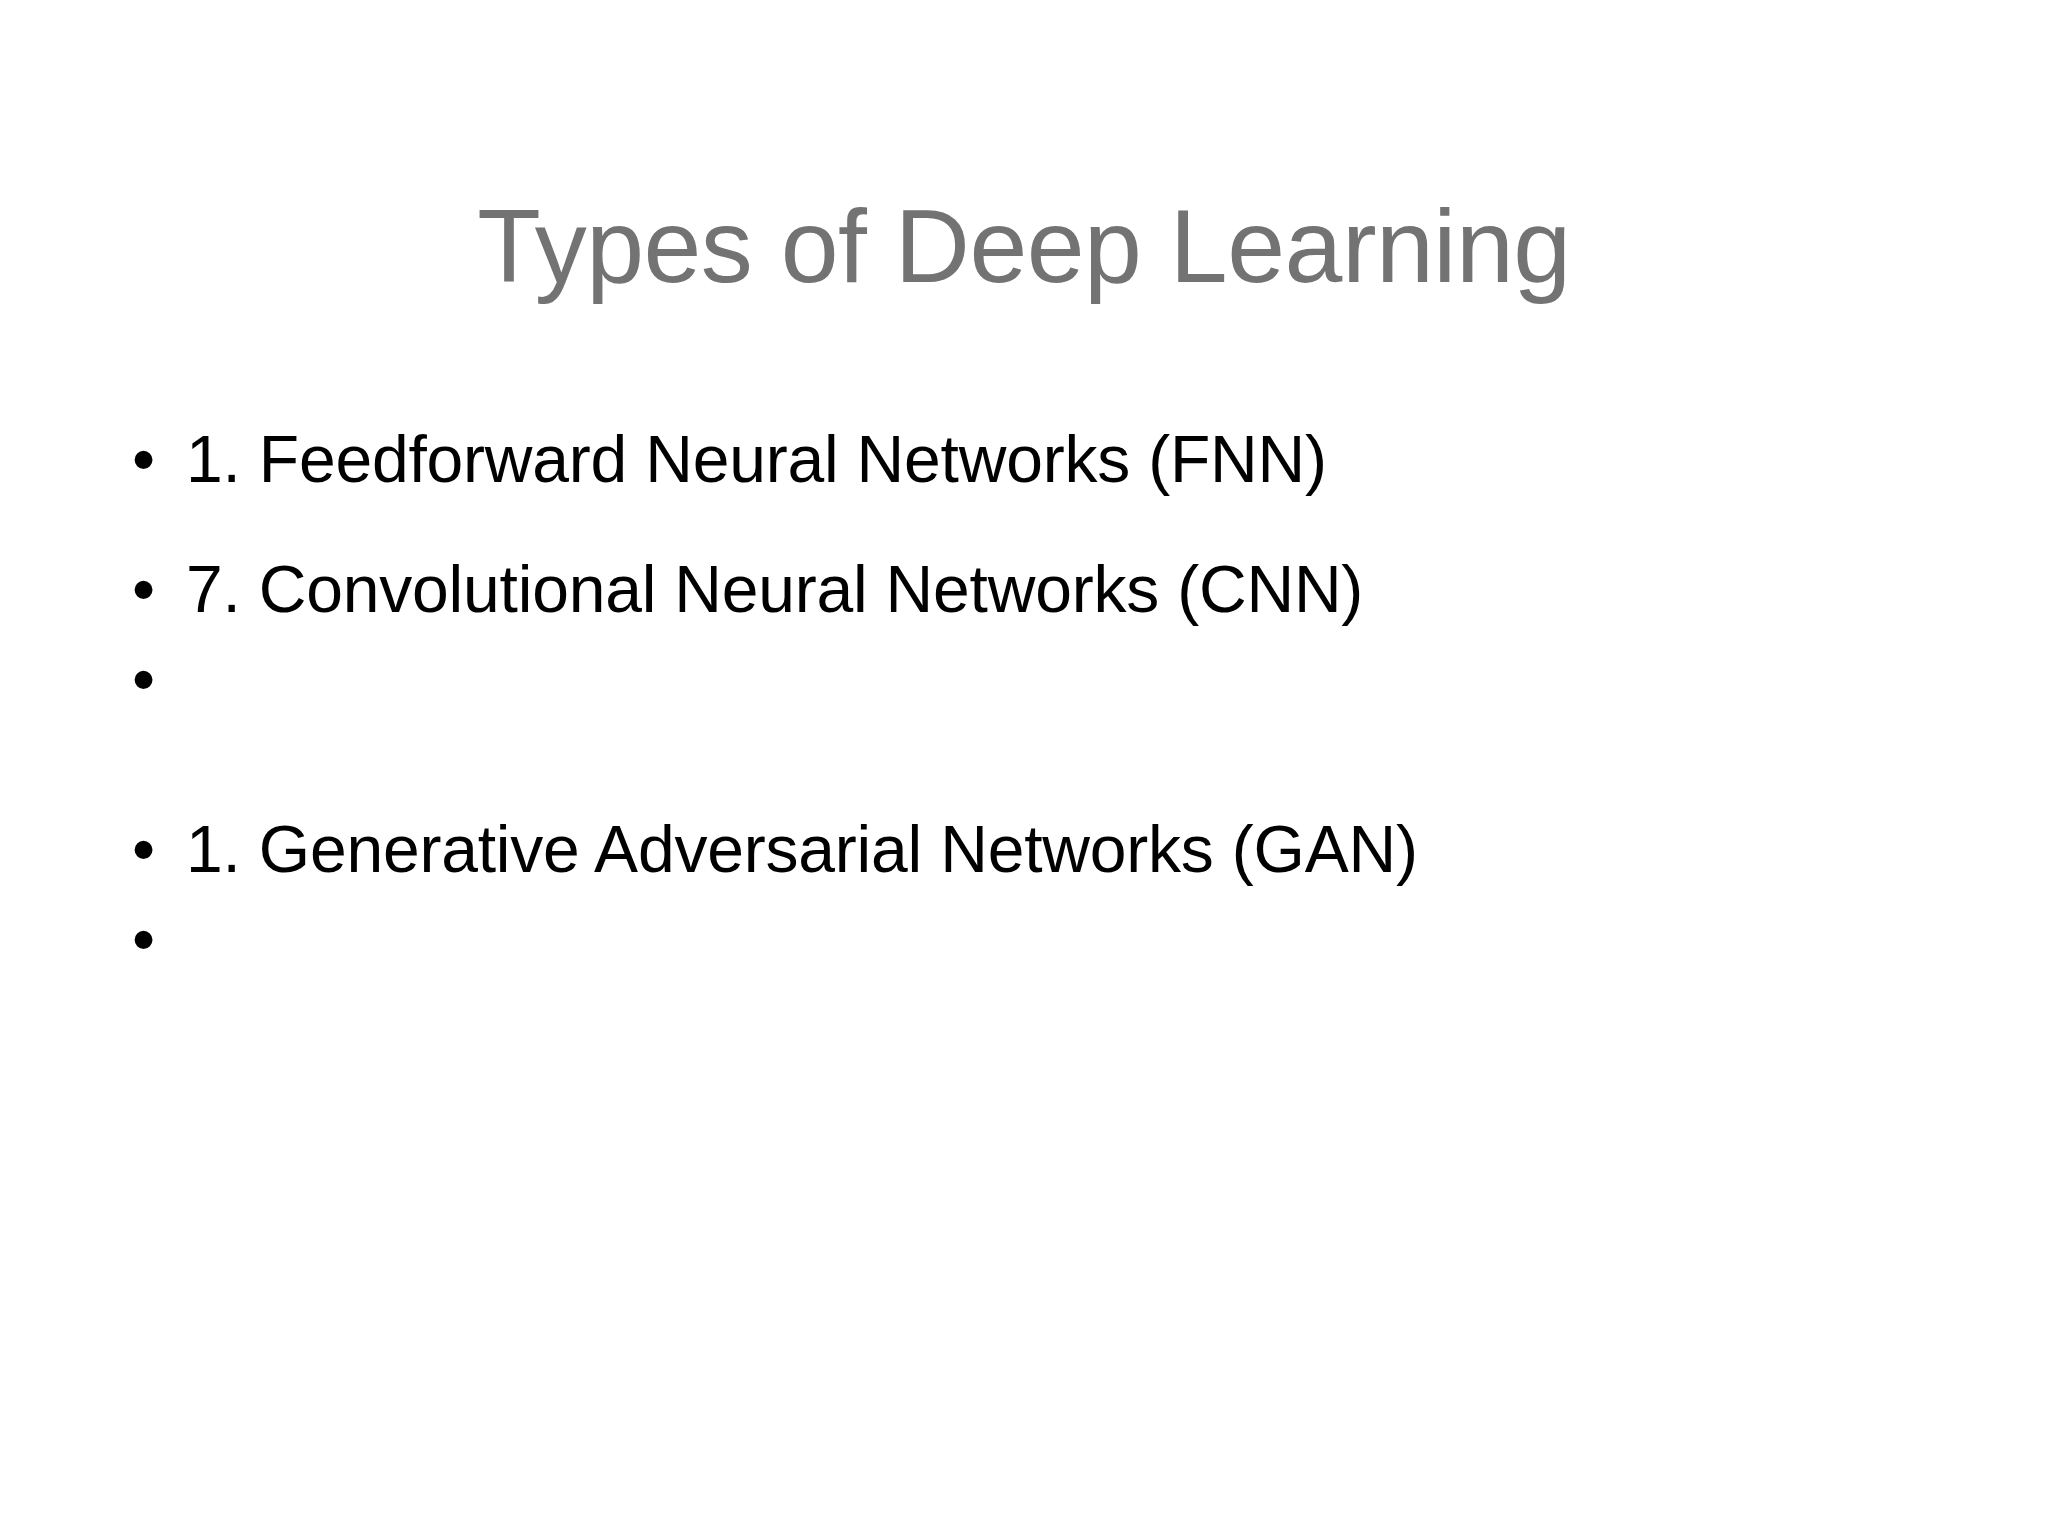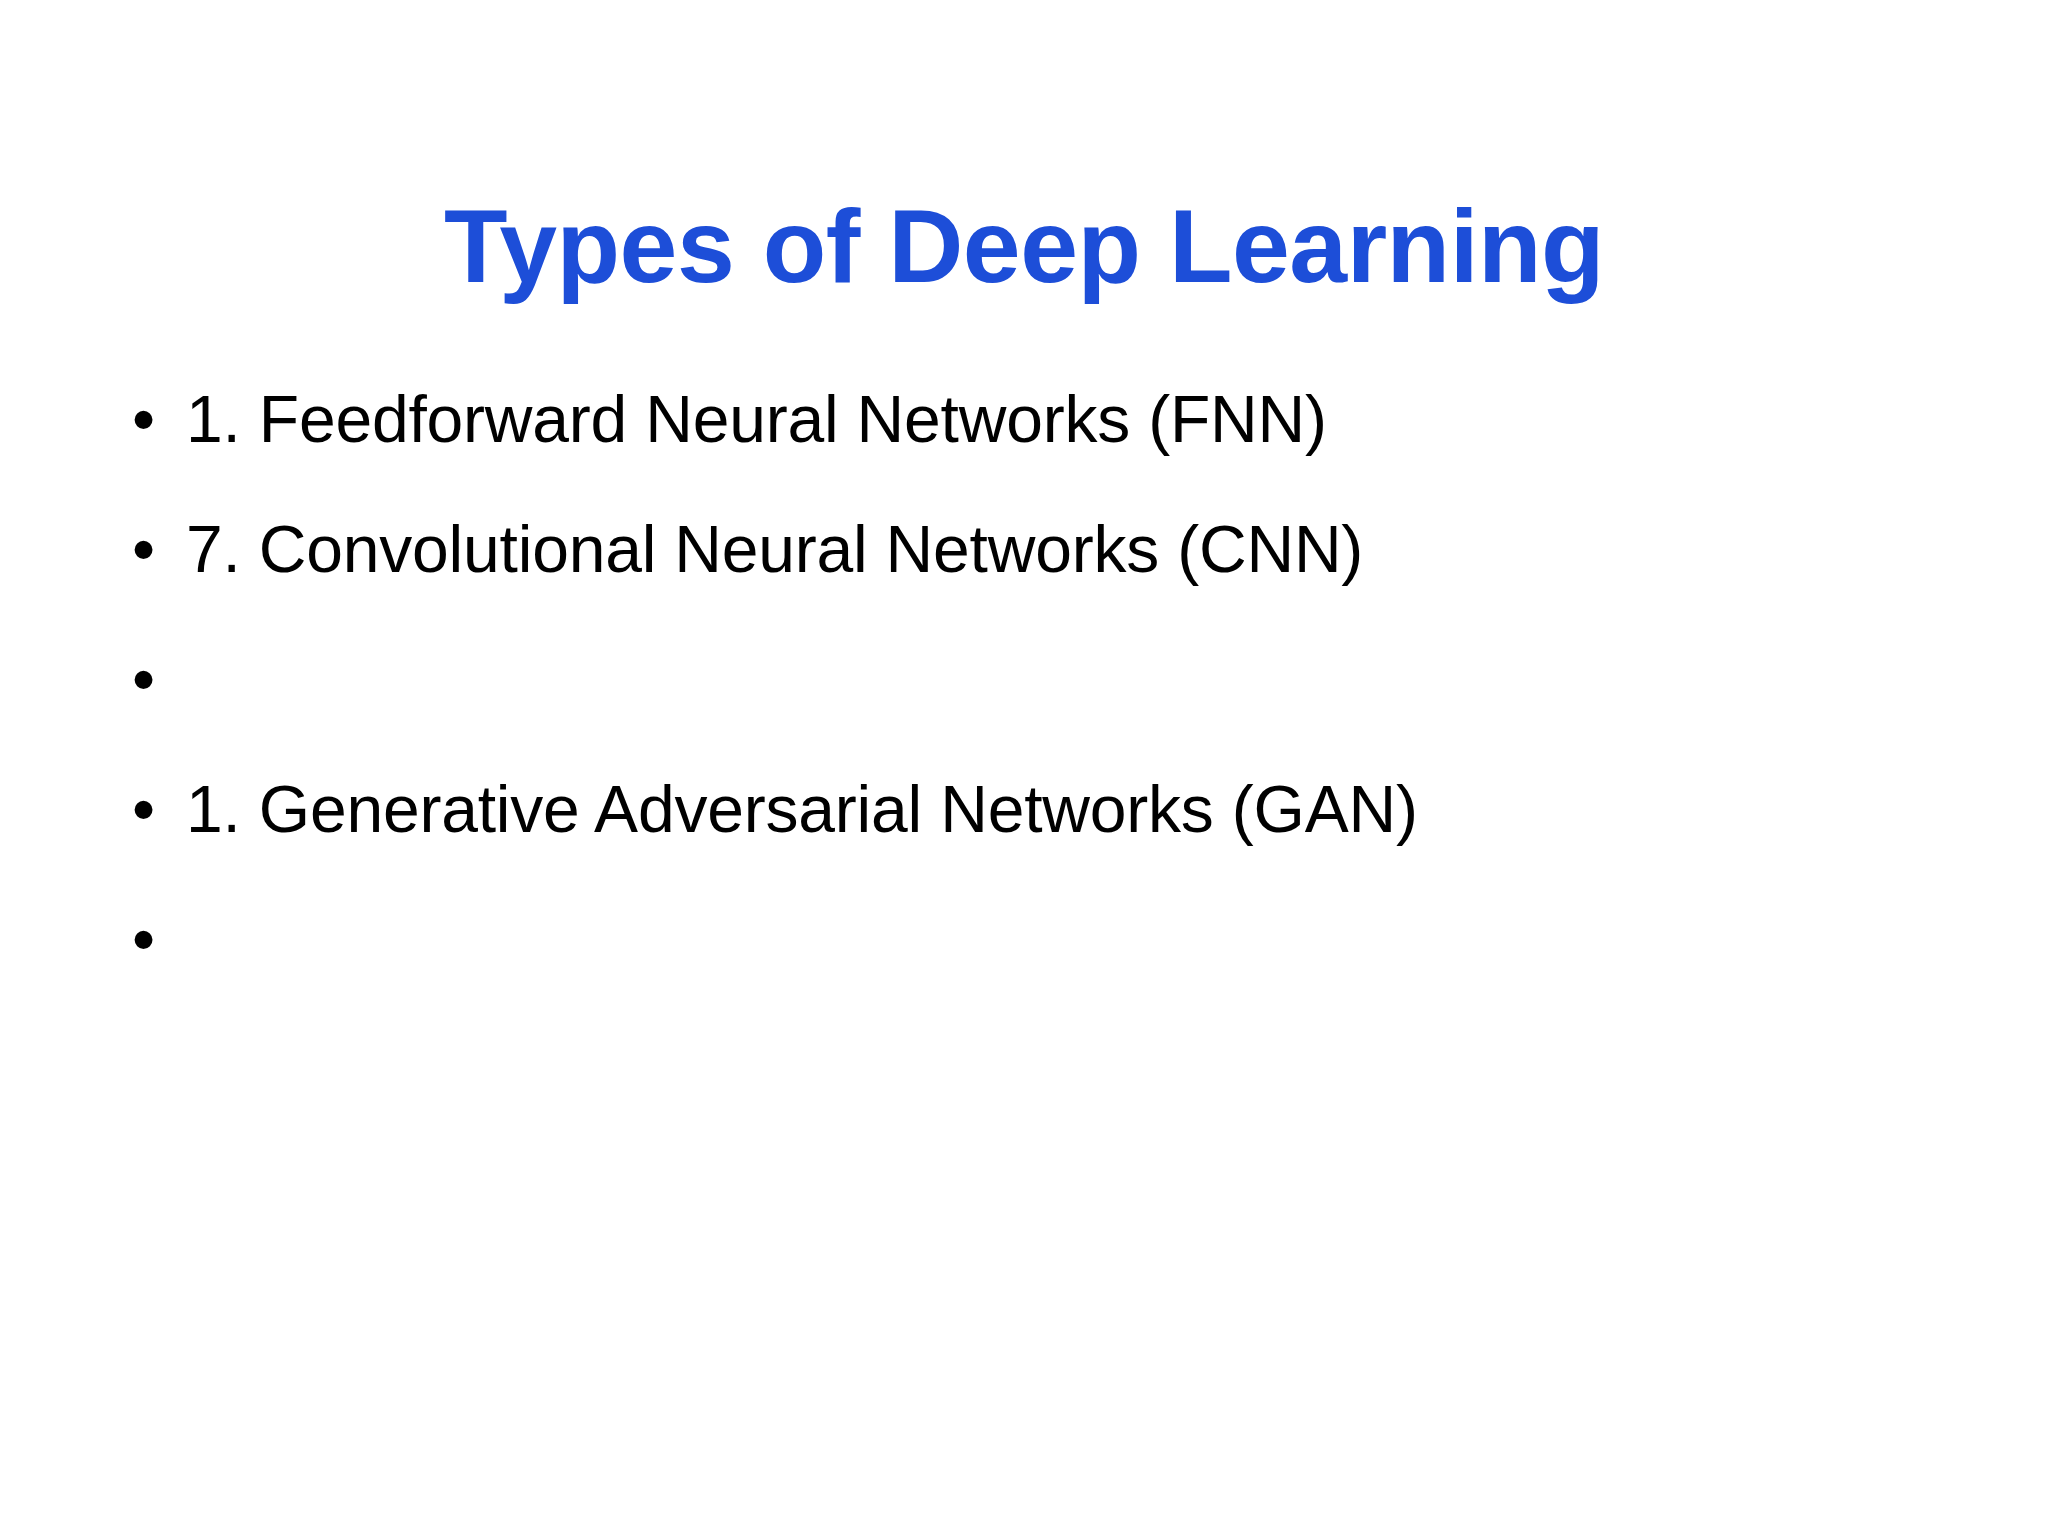--- a/index.html
+++ b/index.html
@@ -27,23 +27,23 @@
   .title-block {
     position: absolute;
     left: 0;
     top: 118px;
     width: 2048px;
     text-align: center;
   }
   .slide-title {
     display: inline-block;
     font-size: 104px;
-    font-weight: 700;
+    font-weight: 400;
     line-height: 1.12;
-    color: #1d4ed8;
+    color: #737373;
     letter-spacing: -0.5px;
     white-space: nowrap;
   }
 
   
   .body-block {
     position: absolute;
     left: 118px;
     top: 376px;
     width: 1820px;
@@ -64,20 +64,21 @@
     box-sizing: border-box;
   }
   .bullet-text {
     flex: 1 1 auto;
     font-size: 66px;
     line-height: 86px;
     font-weight: 400;
     color: #000000;
     white-space: nowrap;
     letter-spacing: -0.2px;
+    margin-top: 40px;
   }
 </style>
 </head>
 <body>
 
 <div class="slide">
 
   <div class="title-block">
     <h1 class="slide-title">Types of Deep Learning</h1>
   </div>

